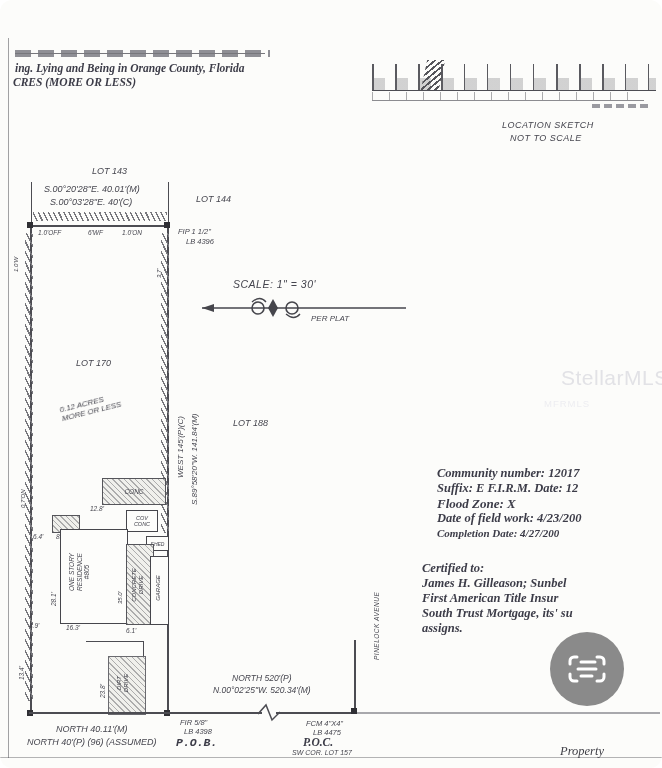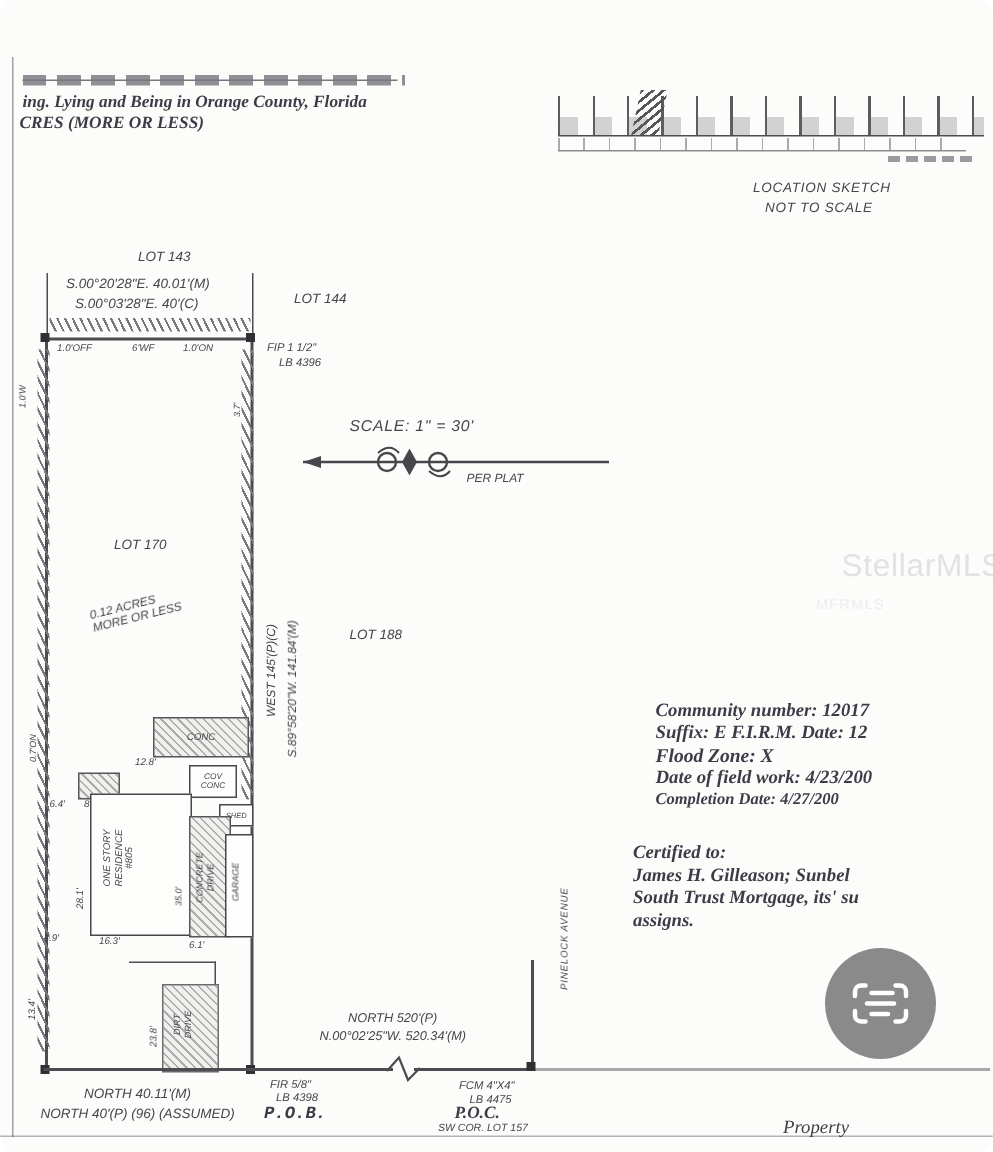--- a/index.html
+++ b/index.html
@@ -161,20 +161,21 @@
   <div class="clip" style="left:437px;top:466px;width:225px;height:80px;">
     <div class="t serif" style="position:static;font-size:12.5px;line-height:15px;">Community number: 12017</div>
     <div class="t serif" style="position:static;font-size:12.5px;line-height:15px;">Suffix: E F.I.R.M. Date: 12</div>
     <div class="t serif" style="position:static;font-size:13px;line-height:15px;">Flood Zone: X</div>
     <div class="t serif" style="position:static;font-size:12.5px;line-height:15px;">Date of field work: 4/23/200</div>
     <div class="t serif" style="position:static;font-size:11px;line-height:15px;font-family:Liberation Serif, serif;">Completion Date: 4/27/200</div>
   </div>
   <div class="clip" style="left:422px;top:561px;width:225px;height:80px;">
     <div class="t serif" style="position:static;font-size:12.5px;line-height:15px;">Certified to:</div>
     <div class="t serif" style="position:static;font-size:12.5px;line-height:15px;">James H. Gilleason; Sunbel</div>
+    <div class="t serif" style="position:static;font-size:12.5px;line-height:15px;">First American Title Insur</div>
     <div class="t serif" style="position:static;font-size:12.5px;line-height:15px;">South Trust Mortgage, its' su</div>
     <div class="t serif" style="position:static;font-size:12.5px;line-height:15px;">assigns.</div>
   </div>
 
   <div class="wm" style="left:561px;top:366px;font-size:21px;letter-spacing:.5px;">StellarMLS</div>
   <div class="wm" style="left:544px;top:398px;font-size:9.5px;letter-spacing:1px;color:#ededf1;">MFRMLS</div>
 
   <div class="badge" style="left:550px;top:632px;width:74px;height:74px;">
     <svg width="44" height="44" viewBox="0 0 44 44">
       <g stroke="#fff" stroke-width="3" fill="none" stroke-linecap="round">
@@ -182,15 +183,15 @@
         <path d="M12,34 h-3 a4,4 0 0 1 -4,-4 v-3"></path>
         <path d="M32,10 h3 a4,4 0 0 1 4,4 v3"></path>
         <path d="M32,34 h3 a4,4 0 0 0 4,-4 v-3"></path>
         <line x1="16" y1="15" x2="30" y2="15"></line>
         <line x1="13" y1="22" x2="31" y2="22"></line>
         <line x1="16" y1="29" x2="27" y2="29"></line>
       </g>
     </svg>
   </div>
 
-  <div class="t serif" style="left:522px;top:744px;font-size:12.5px;font-weight:normal;color:#3f3f46;">Property</div>
+  <div class="t serif" style="left:560px;top:744px;font-size:12.5px;font-weight:normal;color:#3f3f46;">Property</div>
 
 </div>
 
 </body></html>

